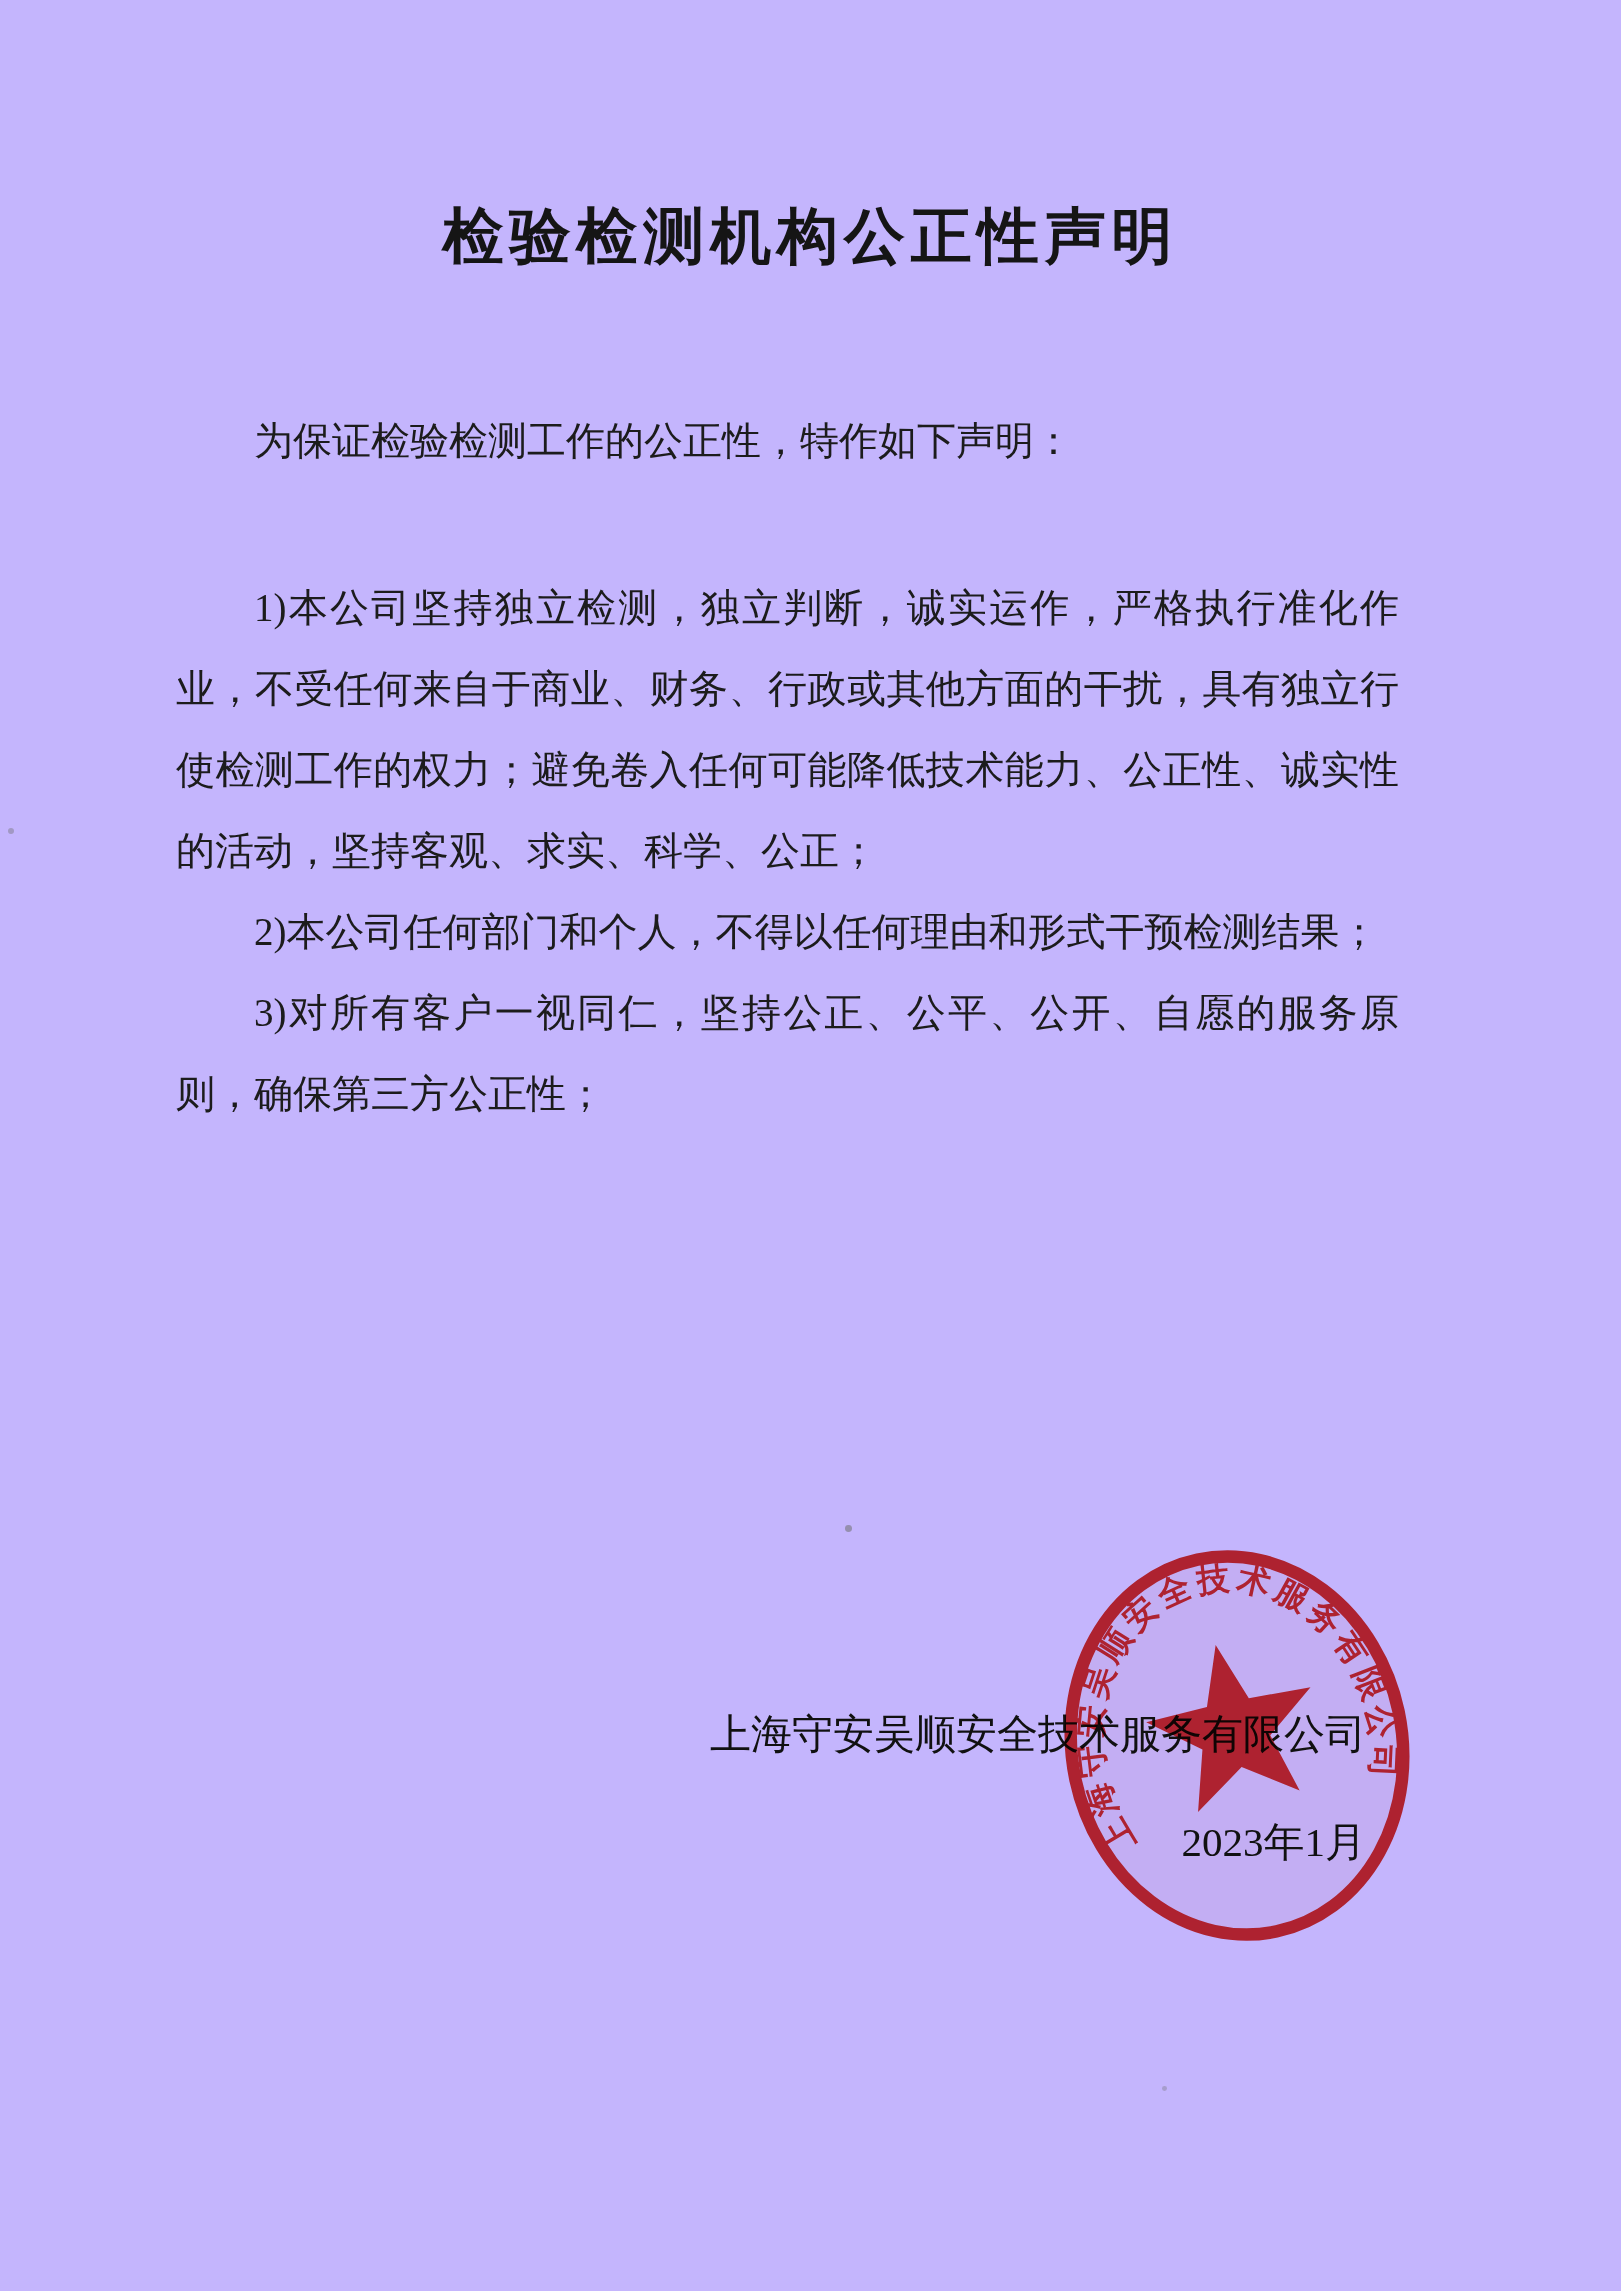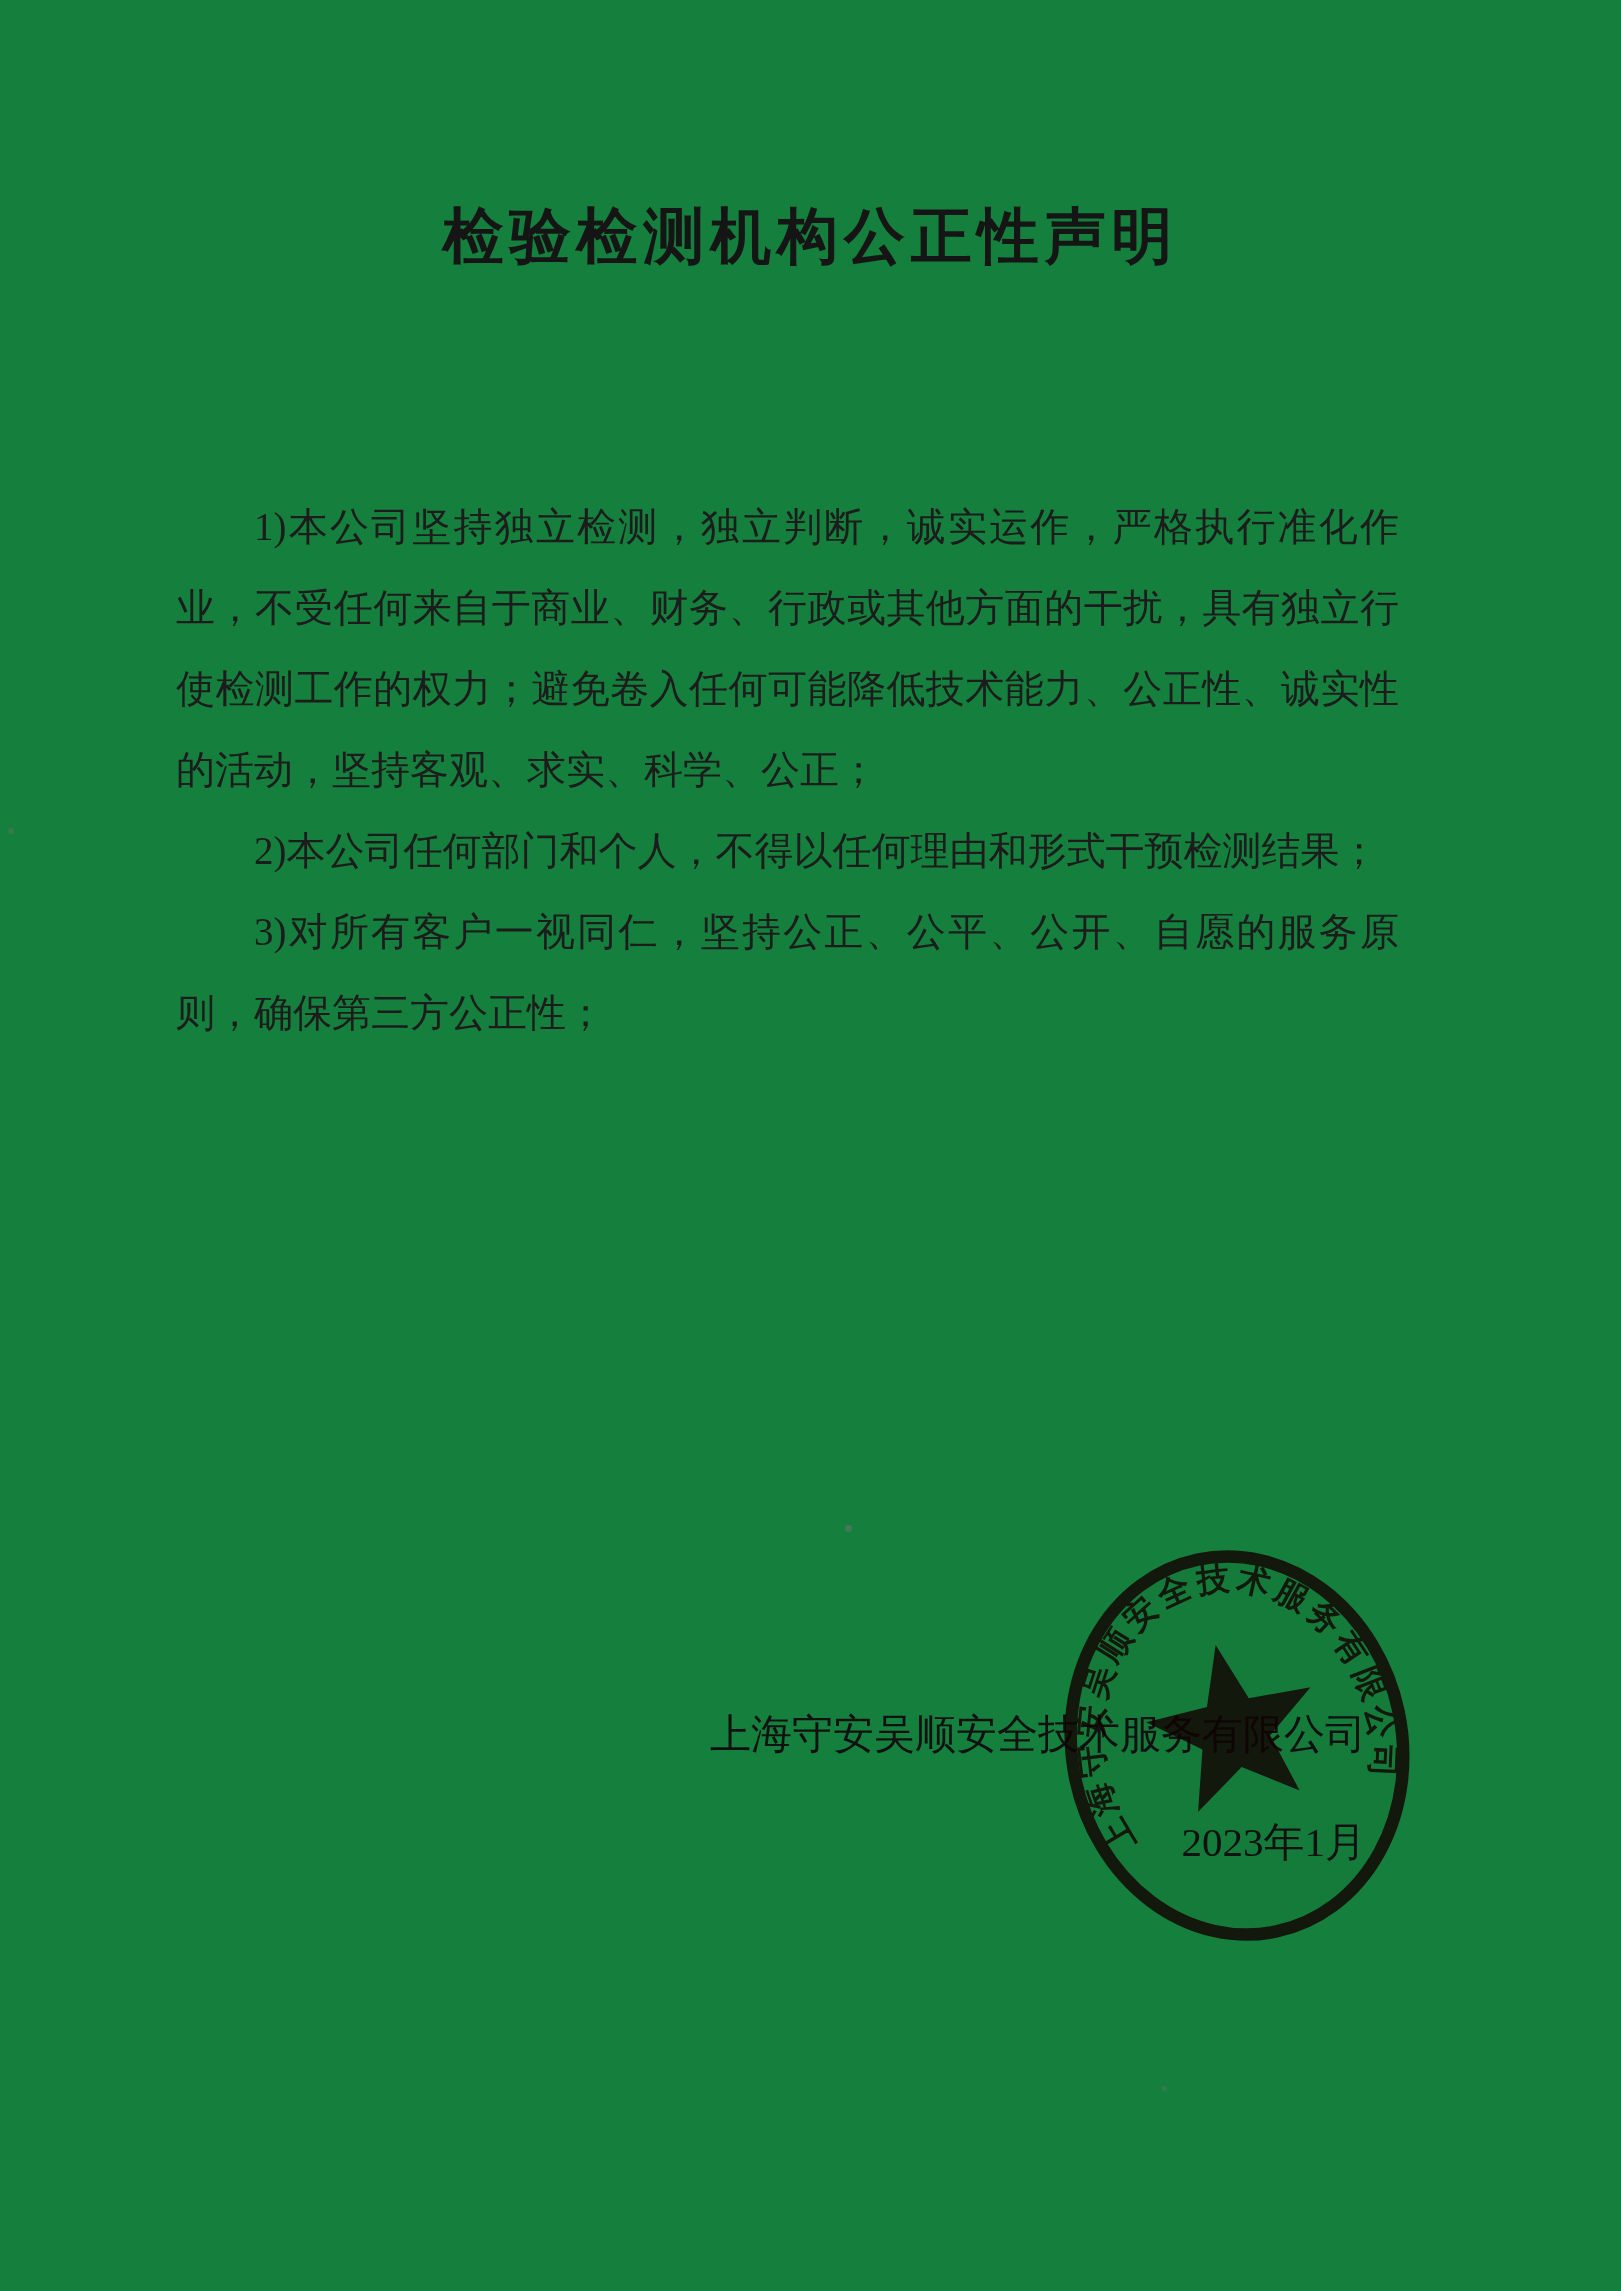--- a/index.html
+++ b/index.html
@@ -1,20 +1,20 @@
 <!DOCTYPE html>
 <html><head>
 <meta charset="utf-8">
 <style>
   html,body{margin:0;padding:0;background:#e8e8e8;}
   .page{
     position:relative;
     width:1621px;height:2292px;
     margin:0 auto;
-    background:#15803d;
+    background:#c4b5fd;
     overflow:hidden;
     font-family:"Liberation Serif","DejaVu Serif",serif;
     color:#1c1c1c;
   }
   .doc-title{
     position:absolute;
     top:196px;left:0;right:0;
     margin:0;
     text-align:center;
     font-size:61px;
@@ -67,20 +67,21 @@
   .speck.s3{left:1162px;top:2086px;width:4.9px;height:4.9px;opacity:.35;}
 </style>
 </head>
 <body>
 
 <div class="page">
 
   <h1 class="doc-title">检验检测机构公正性声明</h1>
 
   <div class="doc-body">
+    <p>为保证检验检测工作的公正性，特作如下声明：</p>
     <div class="clauses">
       <p>1)本公司坚持独立检测，独立判断，诚实运作，严格执行准化作业，不受任何来自于商业、财务、行政或其他方面的干扰，具有独立行使检测工作的权力；避免卷入任何可能降低技术能力、公正性、诚实性的活动，坚持客观、求实、科学、公正；</p>
       <p>2)本公司任何部门和个人，不得以任何理由和形式干预检测结果；</p>
       <p>3)对所有客户一视同仁，坚持公正、公平、公开、自愿的服务原则，确保第三方公正性；</p>
     </div>
   </div>
 
   <div class="signature">
     <div class="company">上海守安吴顺安全技术服务有限公司</div>
     <div class="date">2023年1月</div>

